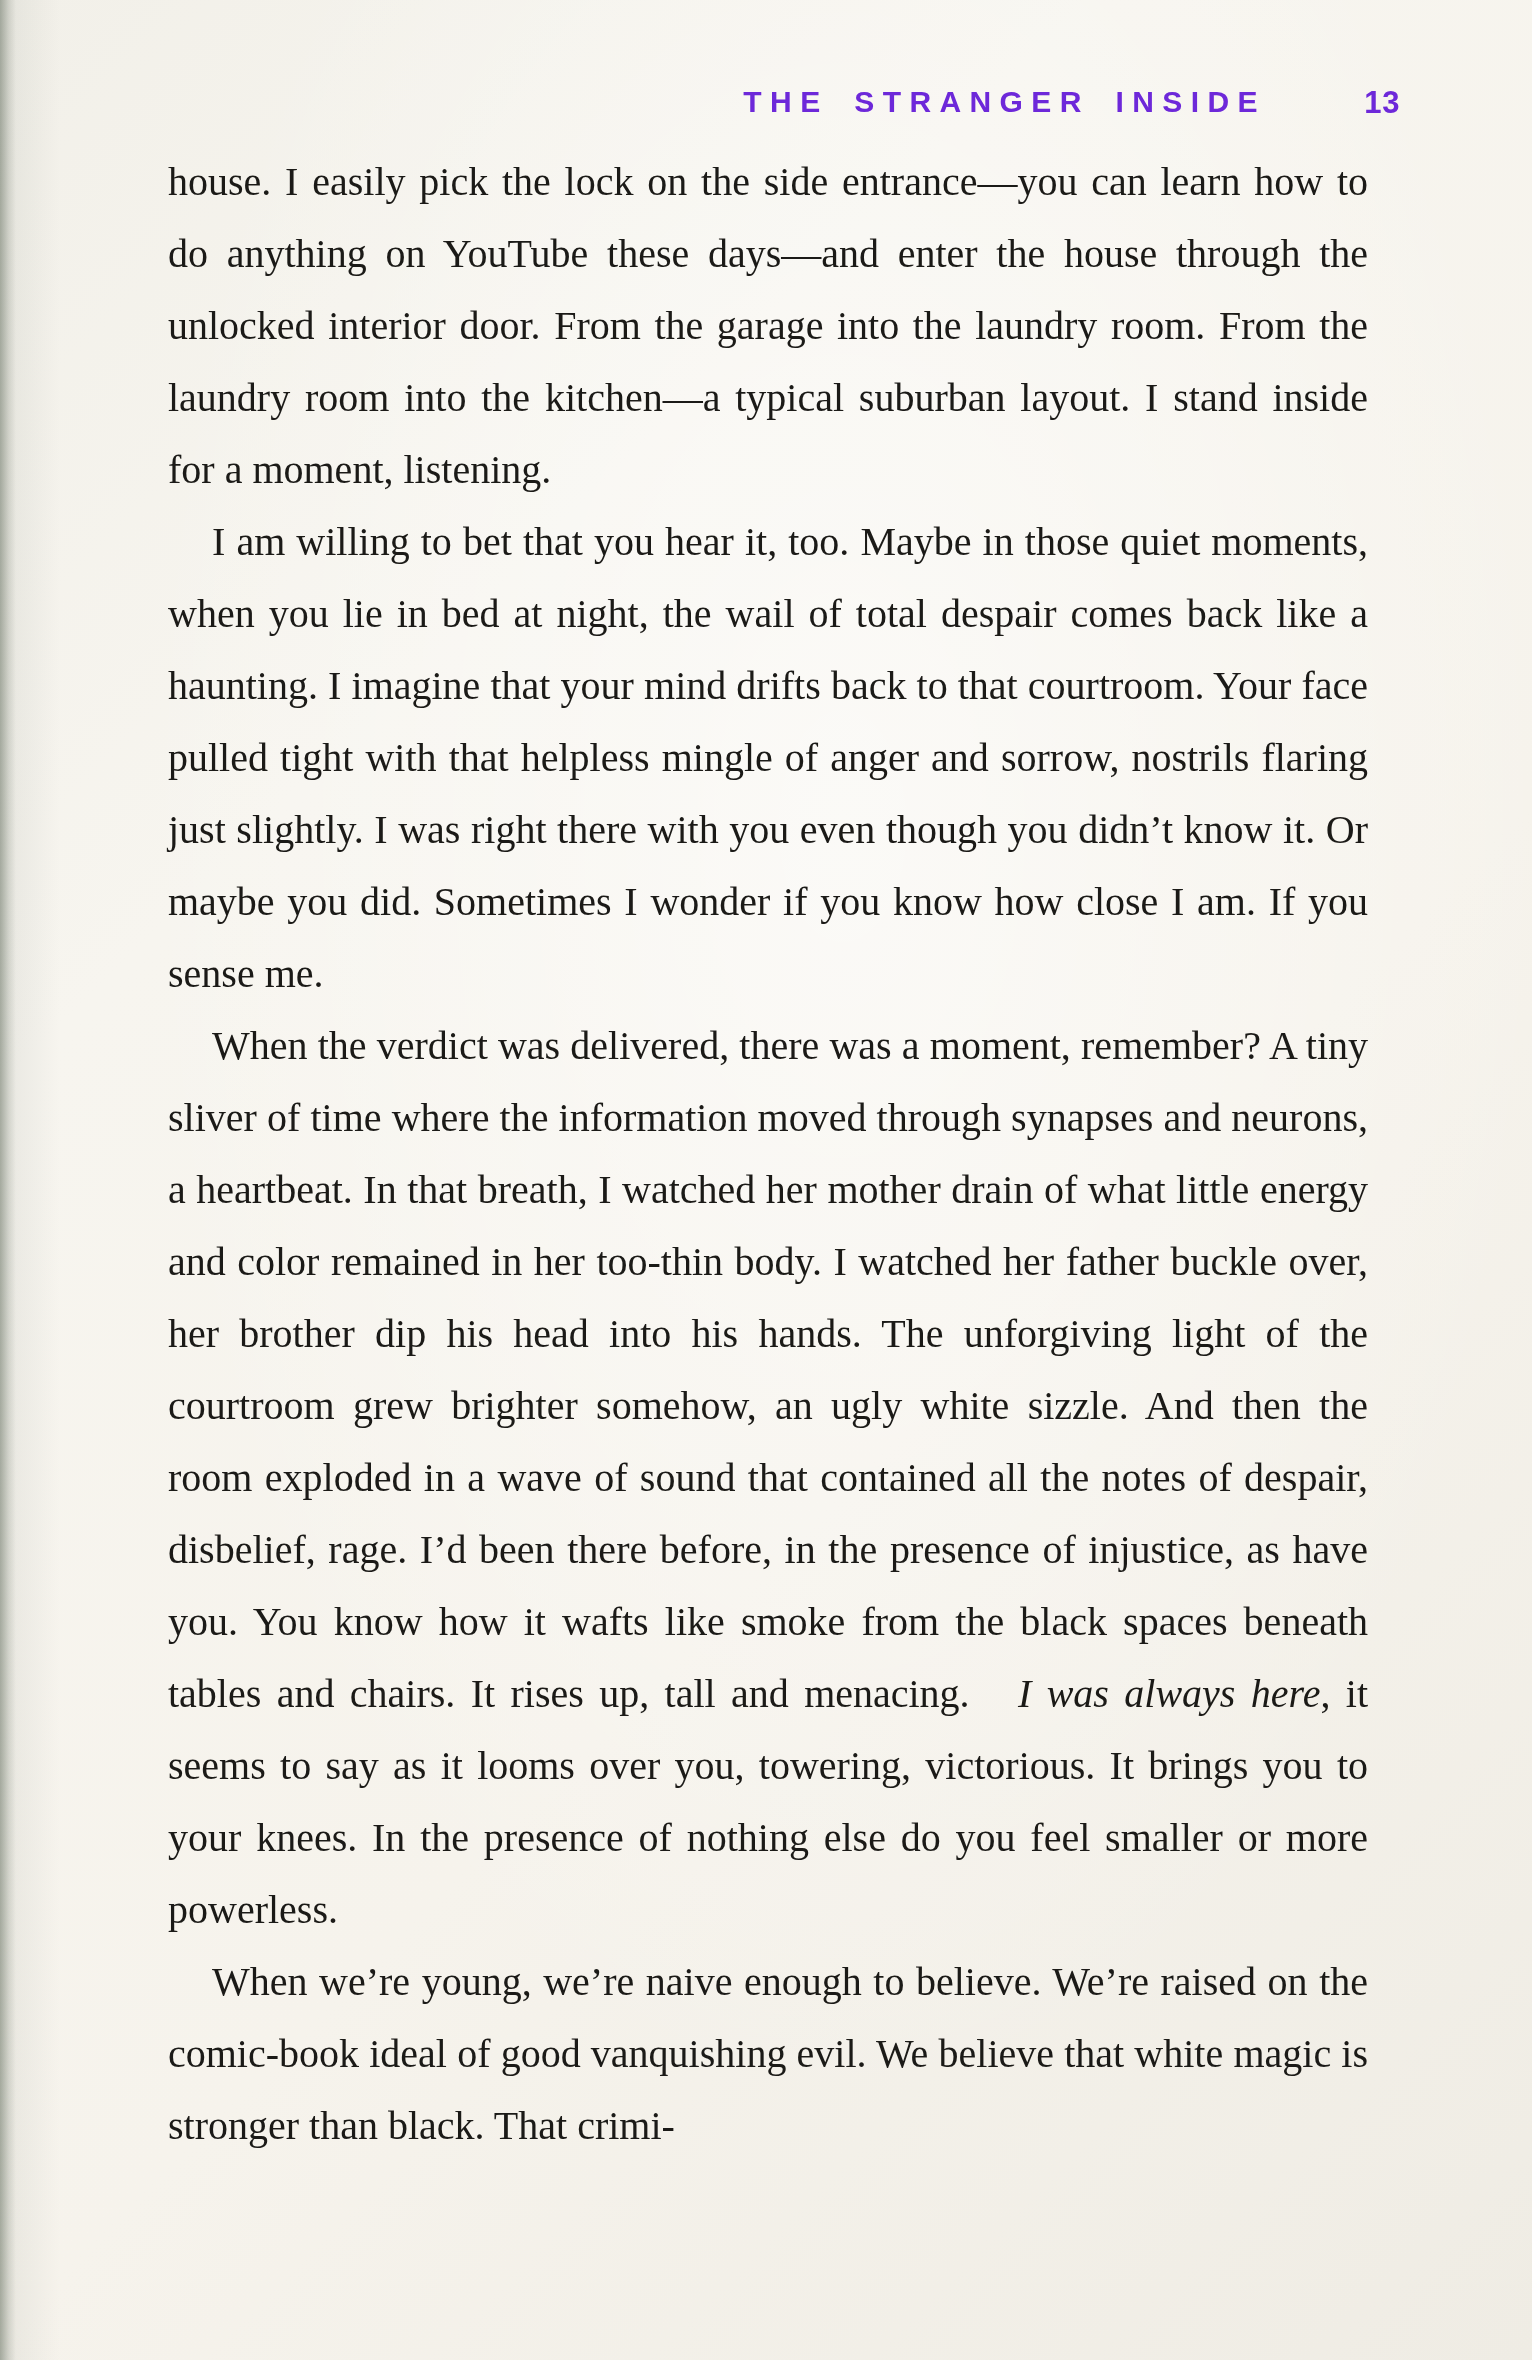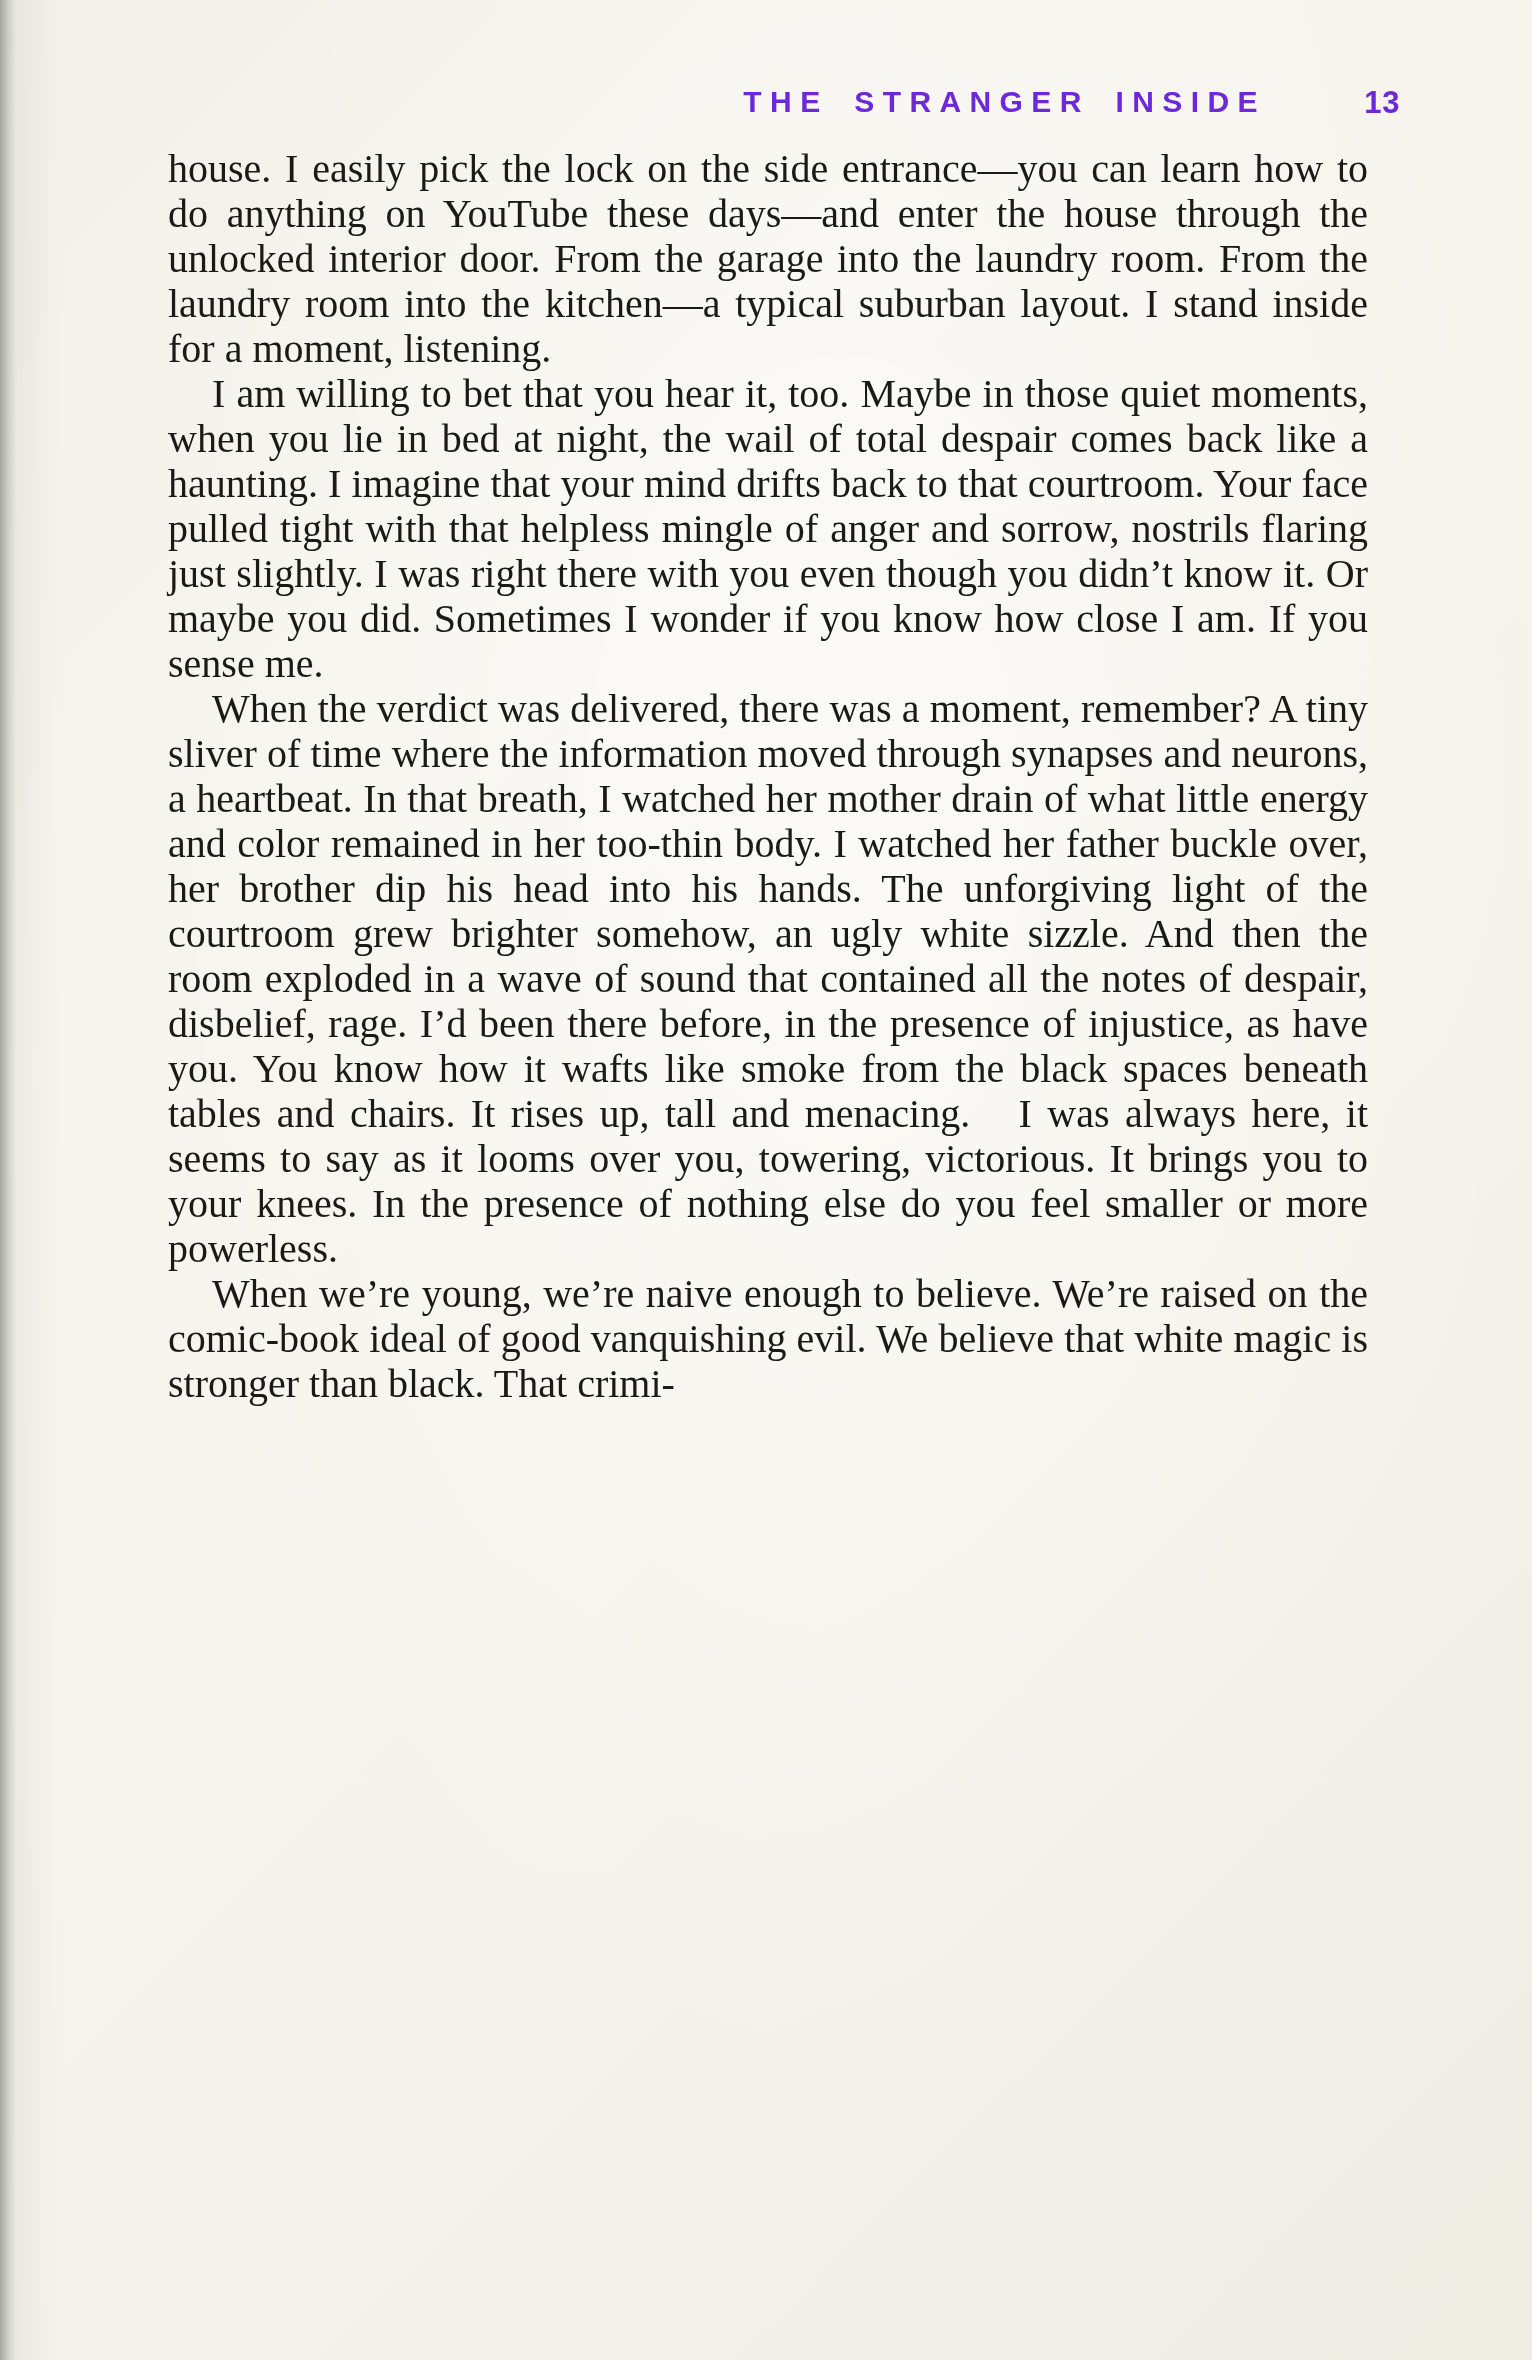--- a/index.html
+++ b/index.html
@@ -56,33 +56,34 @@
     font-size: 31px;
     letter-spacing: 0.02em;
     margin-left: 20px;
   }
   .text-block {
     position: absolute;
     left: 168px;
     top: 146px;
     width: 1200px;
     font-size: 40px;
-    line-height: 45px;
+    line-height: 72px;
     text-align: justify;
     hyphens: auto;
     -webkit-hyphens: auto;
   }
   .para {
     margin: 0;
     padding: 0;
   }
   .para.indent {
     text-indent: 44px;
   }
   .ital {
+    font-style: italic;
     margin-left: 33px;
   }
 </style>
 </head>
 <body>
 
 <div class="scan-edge-soft"></div>
 <div class="scan-edge"></div>
 
 <div class="running-header">

